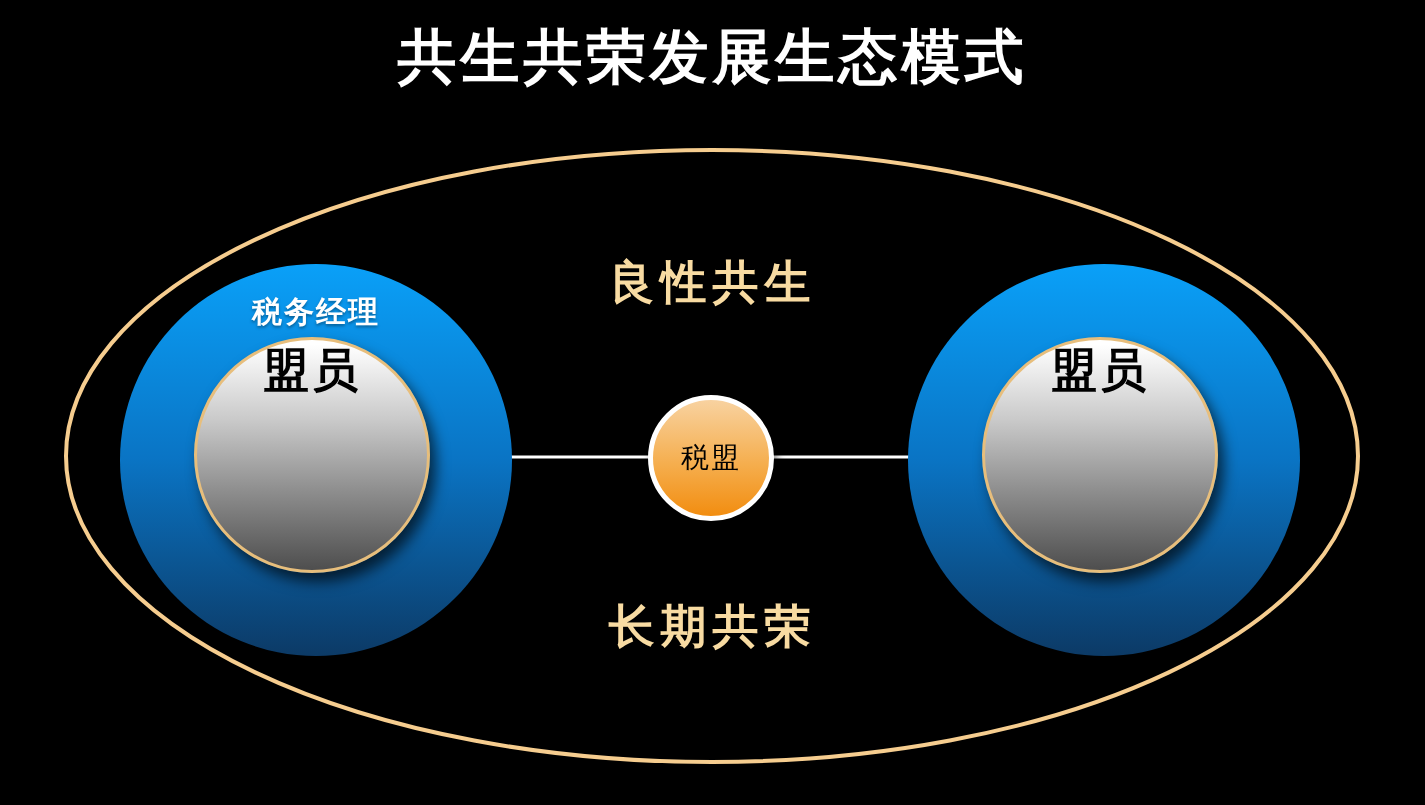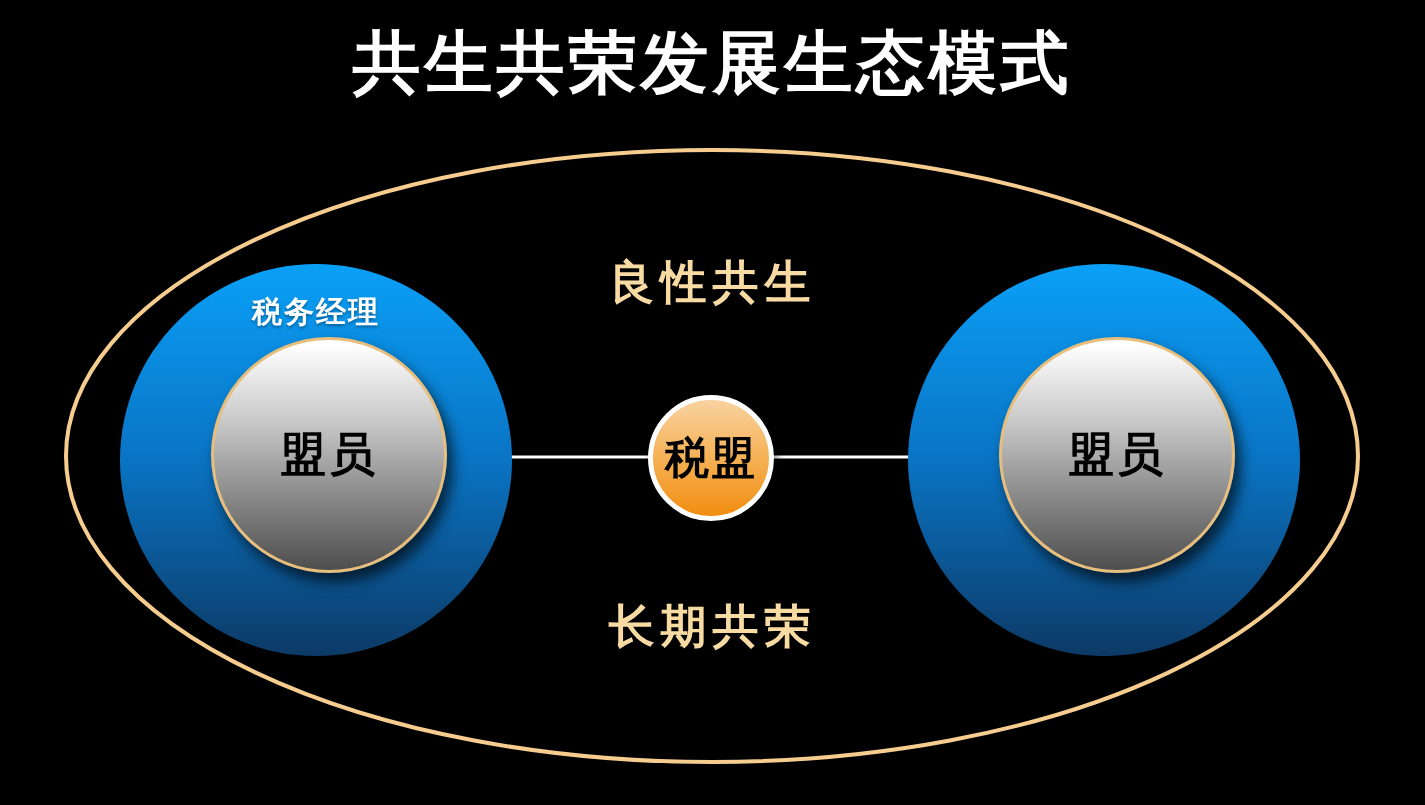--- a/index.html
+++ b/index.html
@@ -15,21 +15,21 @@
     overflow: hidden;
     font-family: "Liberation Sans", sans-serif;
   }
   .title {
     position: absolute;
     top: 18px;
     left: 0;
     width: 100%;
     text-align: center;
     color: #ffffff;
-    font-size: 68px;
+    font-size: 59px;
     font-weight: 900;
     letter-spacing: 4px;
     margin: 0;
   }
   .bg-svg {
     position: absolute;
     left: 0;
     top: 0;
     z-index: 1;
   }
@@ -50,30 +50,30 @@
     width: 100%;
     text-align: center;
     color: #ffffff;
     font-size: 30px;
     font-weight: 900;
     letter-spacing: 2px;
     text-shadow: 0 2px 3px rgba(0,0,0,0.35);
   }
   .gray-circle {
     position: absolute;
-    left: 91px;
+    left: 74px;
     top: 73px;
     width: 230px;
     height: 230px;
     border: 3px solid #E7BE7C;
     border-radius: 50%;
     background: linear-gradient(180deg, #FFFFFF 2%, #C9C9C9 35%, #8F8F8F 65%, #4E4E4E 100%);
     box-shadow: 6px 9px 14px rgba(0,0,0,0.65);
     display: flex;
-    align-items: center;
+    align-items: flex-start;
     justify-content: center;
   }
   .member-label {
     color: #000000;
     font-size: 46px;
     font-weight: 900;
     letter-spacing: 3px;
   }
   .center-circle {
     position: absolute;
@@ -85,22 +85,22 @@
     border-radius: 50%;
     background: linear-gradient(180deg, #F8D2A0 0%, #F5AE4E 55%, #F28D10 100%);
     box-shadow: 3px 5px 9px rgba(0,0,0,0.5);
     display: flex;
     align-items: center;
     justify-content: center;
     z-index: 3;
   }
   .center-label {
     color: #000000;
-    font-size: 44px;
-    font-weight: 700;
+    font-size: 28px;
+    font-weight: 400;
     letter-spacing: 2px;
   }
   .gold-text {
     position: absolute;
     left: 0;
     width: 100%;
     text-align: center;
     color: #F8DBA2;
     font-size: 46px;
     font-weight: 900;

